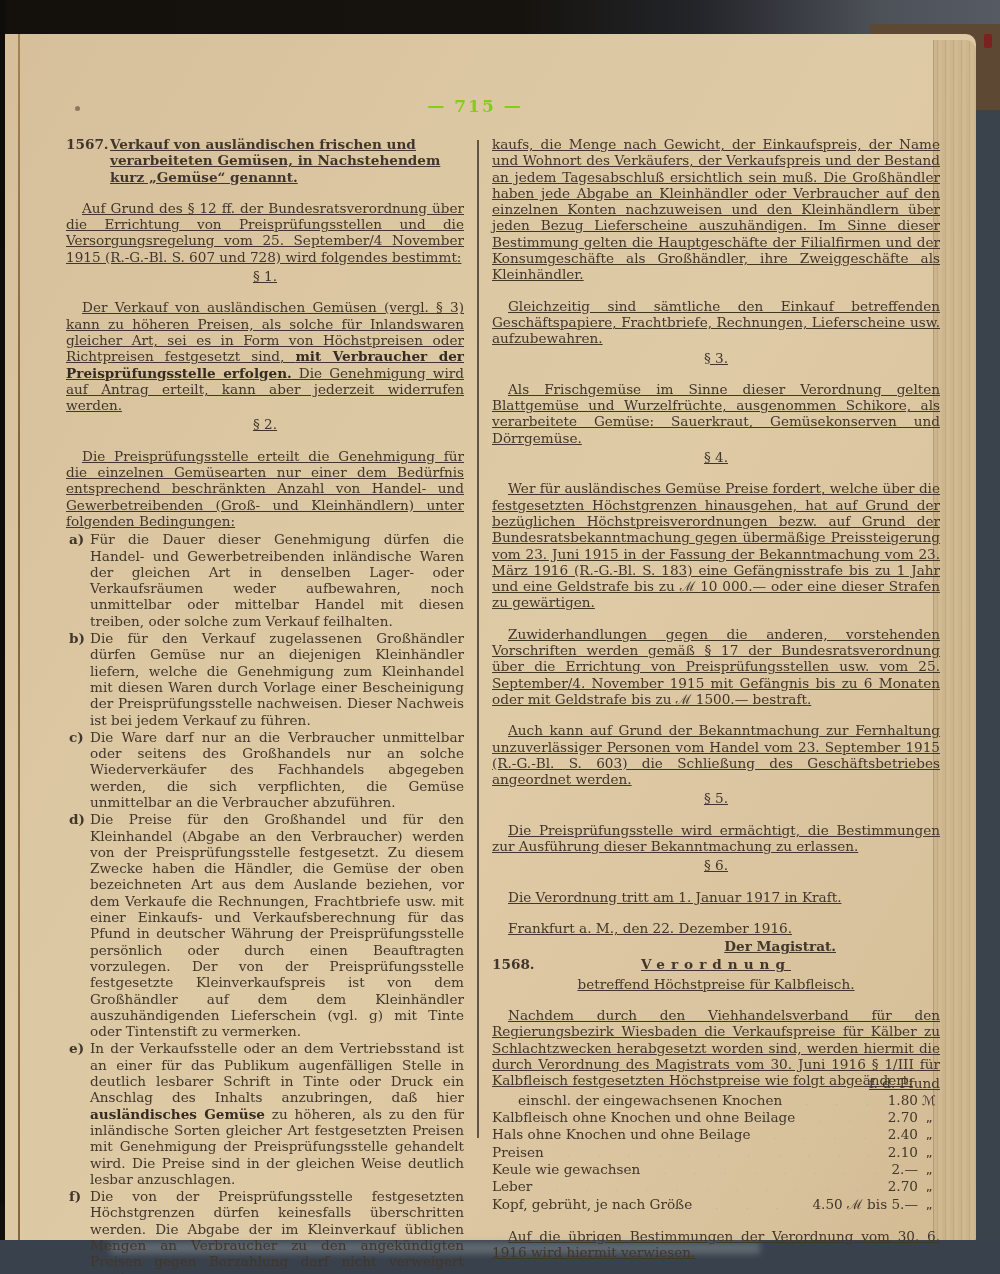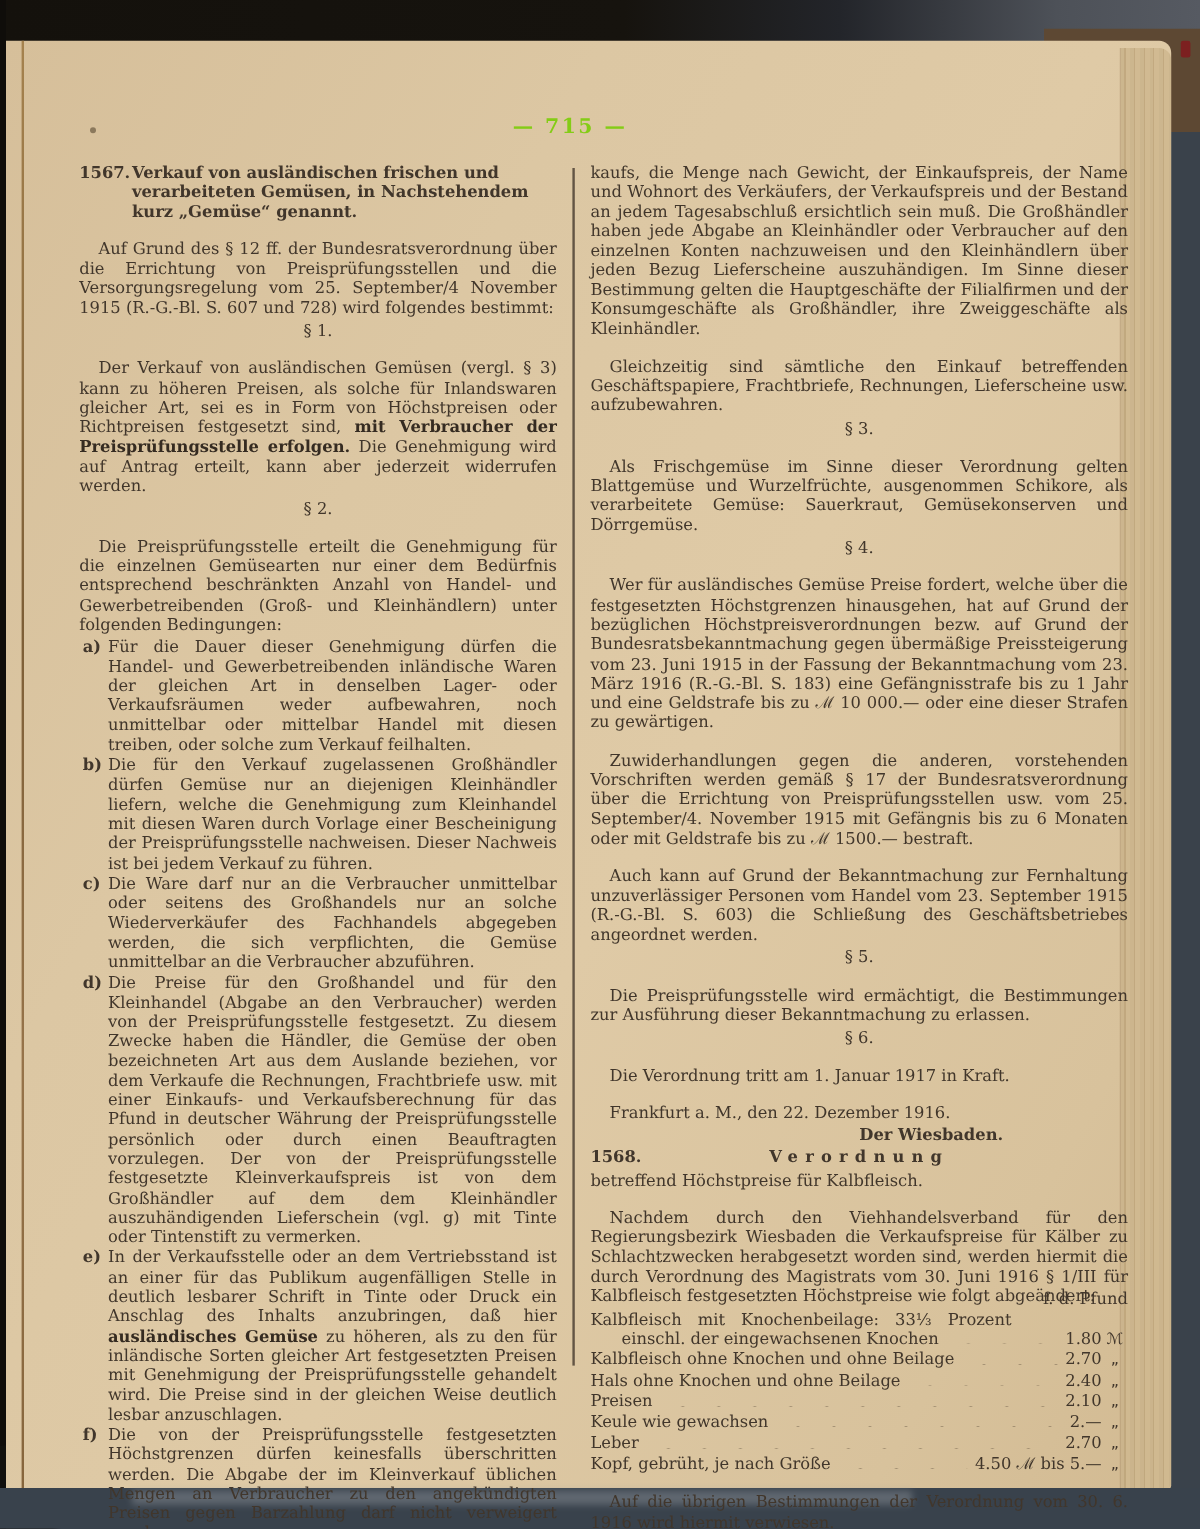--- a/index.html
+++ b/index.html
@@ -29,32 +29,32 @@
     background:linear-gradient(180deg,#a5824e 0%,#7d5e36 40%,#967349 70%,#86653c 100%);}
   .speck{position:absolute;left:70px;top:72px;width:5px;height:5px;border-radius:50%;background:#6b5a42;opacity:.7;}
   
   .textlayer{position:absolute;left:0;top:0;width:1000px;height:1274px;color:#41362b;}
   .pagenum{position:absolute;left:70px;top:96px;width:810px;text-align:center;
     font-size:17px;font-weight:bold;letter-spacing:2px;color:#84cc16;}
   .col{position:absolute;font-size:13.6px;line-height:16.3px;text-align:justify;}
   .col-left{left:66px;top:136px;width:398px;}
   .col-right{left:492px;top:136px;width:448px;}
   .divider{position:absolute;left:477px;top:140px;width:2px;height:998px;background:#4e4134;opacity:.85;}
-  p{margin:0 0 2px 0;}
+  p{margin:0 0 2px 0;text-decoration:underline;}
   .ind{text-indent:16px;margin-top:15px;}
   b,.b{font-weight:bold;color:#352b21;}
   .entry-head{position:relative;font-weight:bold;margin:0 0 3px 0;text-align:center;}
   .entry-no{position:absolute;left:0;top:0;font-weight:bold;}
   .e1567-title{padding-left:44px;text-align:left;}
   .sec-head{text-align:center;font-weight:normal;margin:3px 0 2px 0;}
   .item{position:relative;padding-left:24px;margin:0 0 1px 0;}
   .item .marker{position:absolute;left:3px;top:0;font-weight:bold;}
   .sig{ text-align:right;font-weight:bold;padding-right:104px;margin-top:2px;}
   .v-title{letter-spacing:6px;font-weight:bold;text-align:center;}
-  .v-sub{text-align:left;margin-bottom:3px;}
+  .v-sub{text-align:center;margin-bottom:3px;}
   .perunit{text-align:right;margin-top:-16px;margin-bottom:1px;}
   .price-row{display:flex;align-items:baseline;}
   .price-row .lab{white-space:nowrap;}
   .price-row .lead{flex:1;margin:0 6px;height:12px;
     background-image:radial-gradient(circle,#4a3c2e 1.3px,rgba(0,0,0,0) 1.6px);
     background-size:30px 12px;background-repeat:repeat-x;background-position:4px 7px;}
   .price-row .val{text-align:right;white-space:nowrap;}
   .price-row .unit{width:22px;text-align:center;white-space:nowrap;font-family:"DejaVu Sans","Liberation Sans",sans-serif;font-size:13px;}
   .row1a{word-spacing:9px;}
   .row1b{padding-left:26px;}
@@ -136,32 +136,31 @@
     <p class="ind">Wer für ausländisches Gemüse Preise fordert, welche über die festgesetzten Höchstgrenzen hinausgehen, hat auf Grund der bezüglichen Höchstpreisverordnungen bezw. auf Grund der Bundesratsbekanntmachung gegen übermäßige Preissteigerung vom 23. Juni 1915 in der Fassung der Bekanntmachung vom 23. März 1916 (R.-G.-Bl. S. 183) eine Gefängnisstrafe bis zu 1 Jahr und eine Geldstrafe bis zu ℳ 10 000.— oder eine dieser Strafen zu gewärtigen.</p>
     <p class="ind">Zuwiderhandlungen gegen die anderen, vorstehenden Vorschriften werden gemäß § 17 der Bundesratsverordnung über die Errichtung von Preisprüfungsstellen usw. vom 25. September/4. November 1915 mit Gefängnis bis zu 6 Monaten oder mit Geldstrafe bis zu ℳ 1500.— bestraft.</p>
     <p class="ind">Auch kann auf Grund der Bekanntmachung zur Fernhaltung unzuverlässiger Personen vom Handel vom 23. September 1915 (R.-G.-Bl. S. 603) die Schließung des Geschäftsbetriebes angeordnet werden.</p>
 
     <p class="sec-head">§ 5.</p>
     <p class="ind">Die Preisprüfungsstelle wird ermächtigt, die Bestimmungen zur Ausführung dieser Bekanntmachung zu erlassen.</p>
 
     <p class="sec-head">§ 6.</p>
     <p class="ind">Die Verordnung tritt am 1. Januar 1917 in Kraft.</p>
     <p class="ind">Frankfurt a. M., den 22. Dezember 1916.</p>
-    <p class="sig">Der Wiesbaden.</p>
+    <p class="sig">Der Magistrat.</p>
 
     <p class="entry-head">
       <span class="entry-no">1568.</span>
       <span class="v-title">Verordnung</span>
     </p>
     <p class="v-sub">betreffend Höchstpreise für Kalbfleisch.</p>
     <p class="ind">Nachdem durch den Viehhandelsverband für den Regierungsbezirk Wiesbaden die Verkaufspreise für Kälber zu Schlachtzwecken herabgesetzt worden sind, werden hiermit die durch Verordnung des Magistrats vom 30. Juni 1916 § 1/III für Kalbfleisch festgesetzten Höchstpreise wie folgt abgeändert:</p>
     <p class="perunit">f. d. Pfund</p>
 
     <div>
-      <div class="row1a">Kalbfleisch mit Knochenbeilage: 33⅓ Prozent</div>
       <div class="price-row row1b">
         <span class="lab">einschl. der eingewachsenen Knochen</span>
         <span class="lead"></span>
         <span class="val">1.80</span>
         <span class="unit">ℳ</span>
       </div>
       <div class="price-row">
         <span class="lab">Kalbfleisch ohne Knochen und ohne Beilage</span>
         <span class="lead"></span>
         <span class="val">2.70</span>

